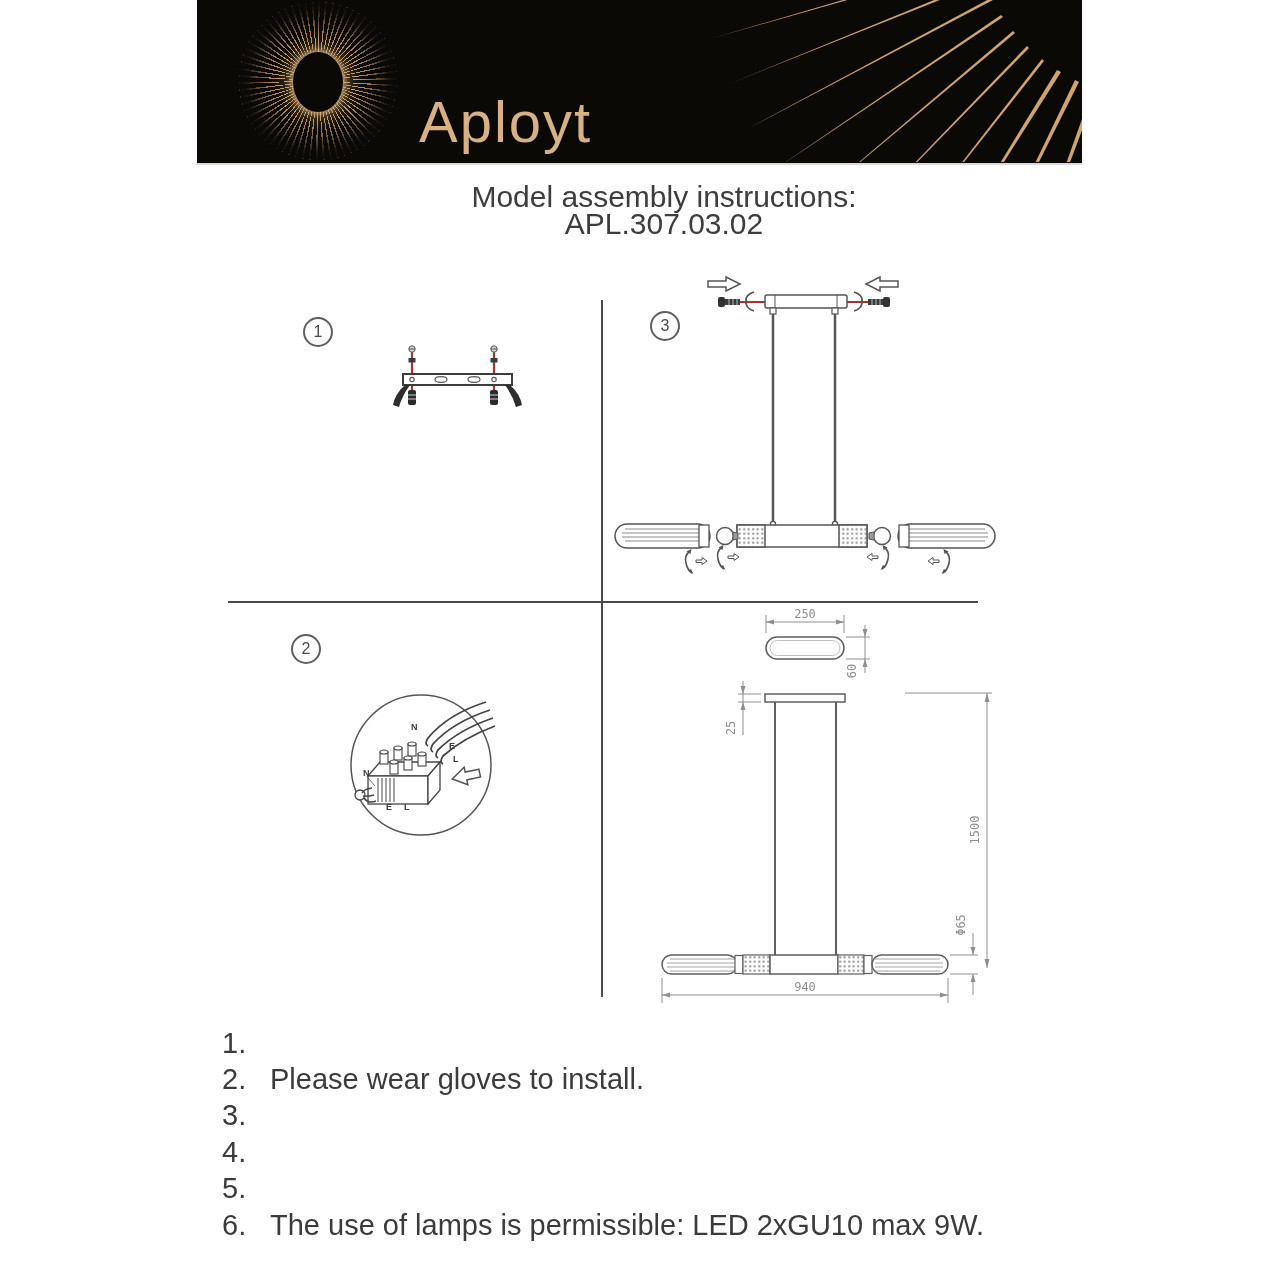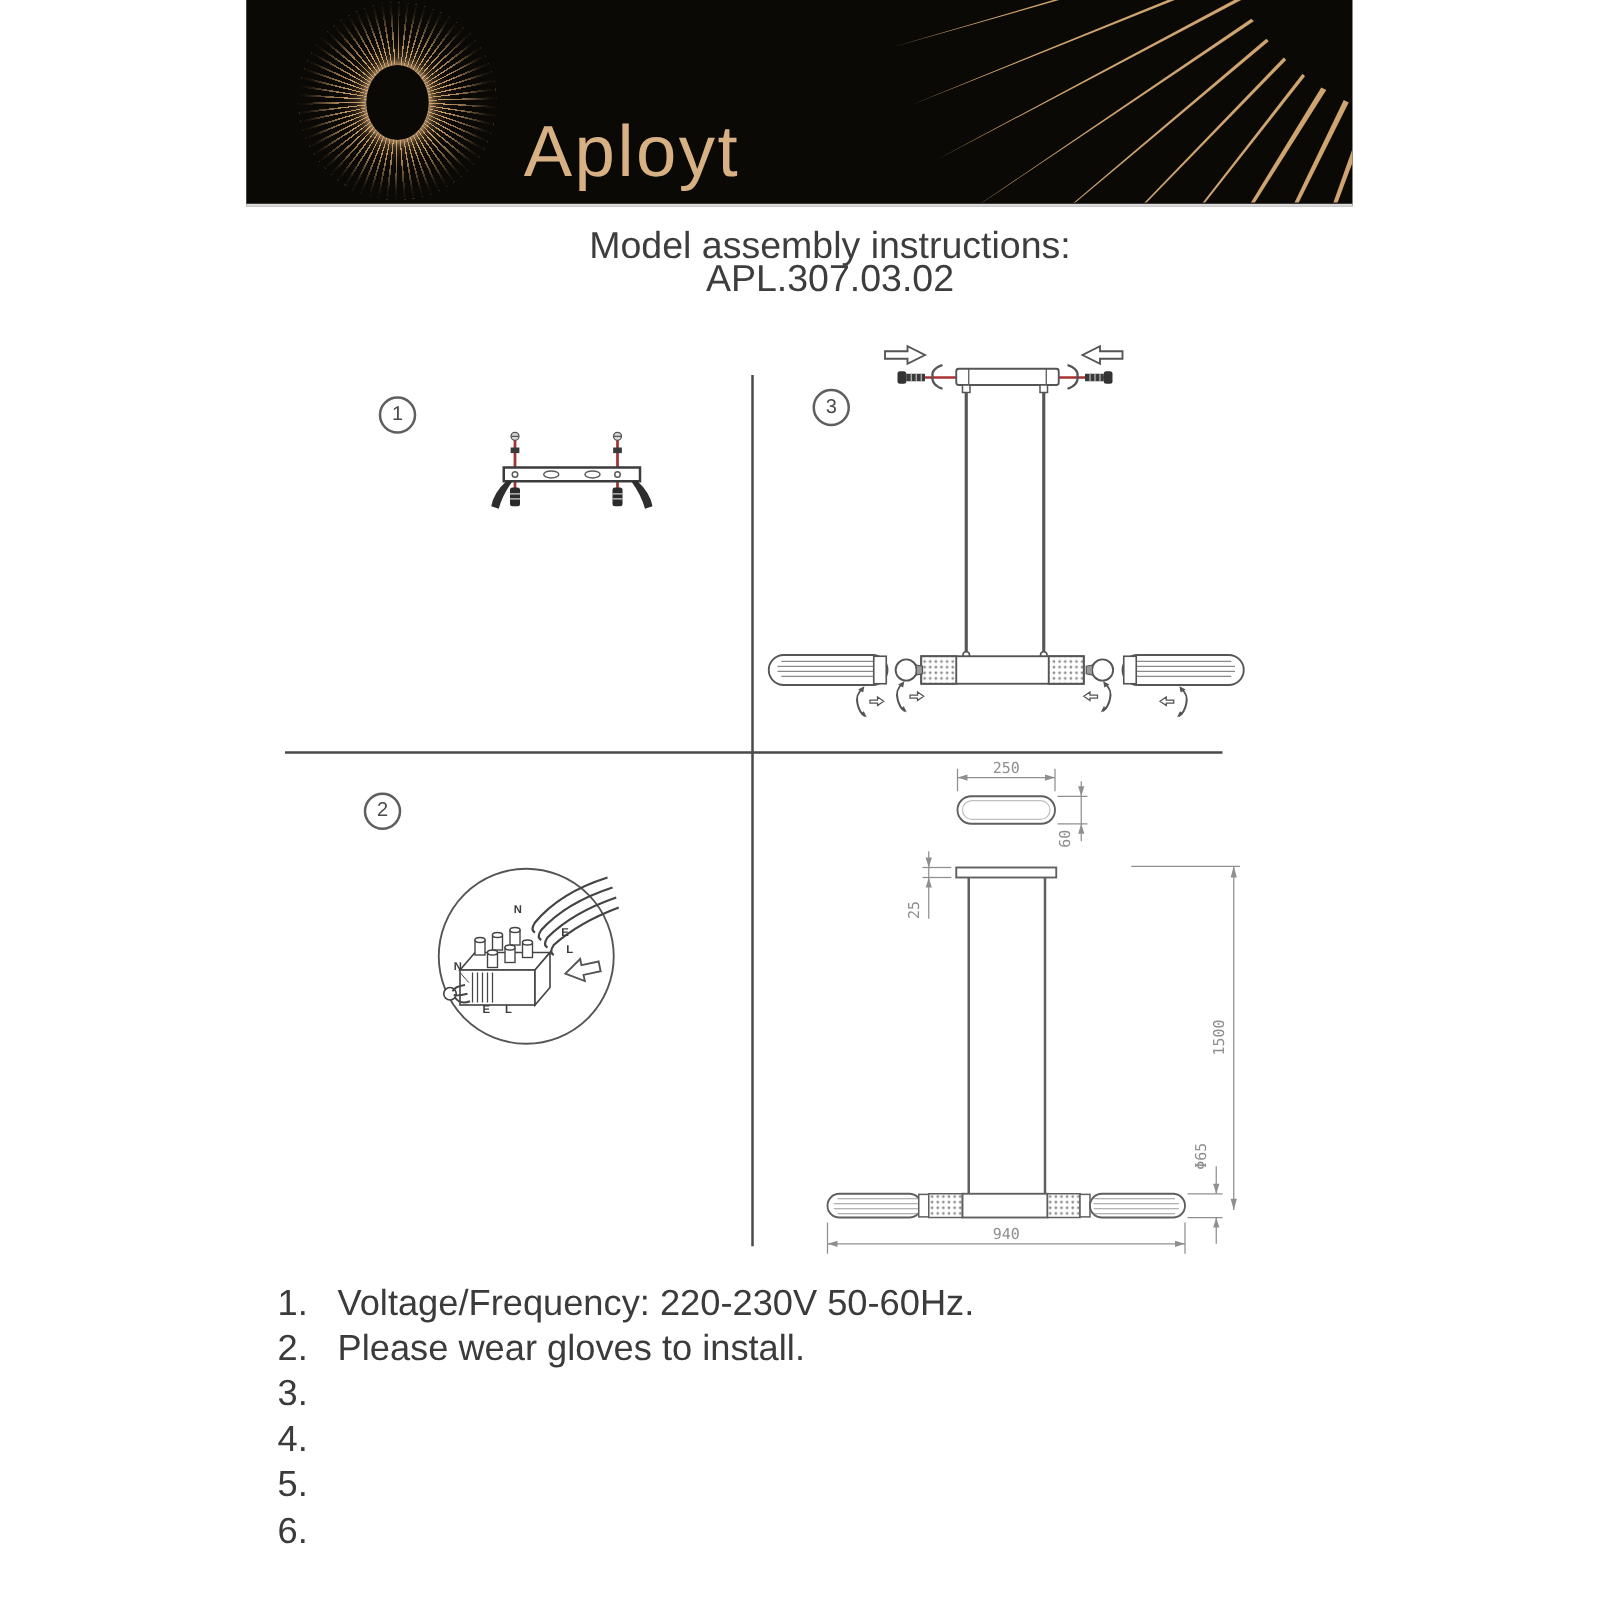--- a/index.html
+++ b/index.html
@@ -346,31 +346,31 @@
     <line x1="22" y1="400" x2="308" y2="400"></line>
     <polygon points="22,400 30,397.5 30,402.5" fill="#8f8f8f" stroke="none"></polygon>
     <polygon points="308,400 300,397.5 300,402.5" fill="#8f8f8f" stroke="none"></polygon>
   </g>
   <text class="dimtxt" x="165" y="396" text-anchor="middle">940</text>
 </svg>
 
 <div id="instructions" class="abs">
   <div class="inst-row">
     <span class="inst-num">1.</span>
-    <span class="inst-text">Voltage/Frequency: 220-230V 50-60Hz.</span>
   </div>
   <div class="inst-row">
     <span class="inst-num">2.</span>
     <span class="inst-text">Please wear gloves to install.</span>
   </div>
   <div class="inst-row">
     <span class="inst-num">3.</span>
   </div>
   <div class="inst-row">
     <span class="inst-num">4.</span>
   </div>
   <div class="inst-row">
     <span class="inst-num">5.</span>
   </div>
   <div class="inst-row">
     <span class="inst-num">6.</span>
+    <span class="inst-text">The use of lamps is permissible: LED 2xGU10 max 9W.</span>
   </div>
 </div>
 
 </body></html>

